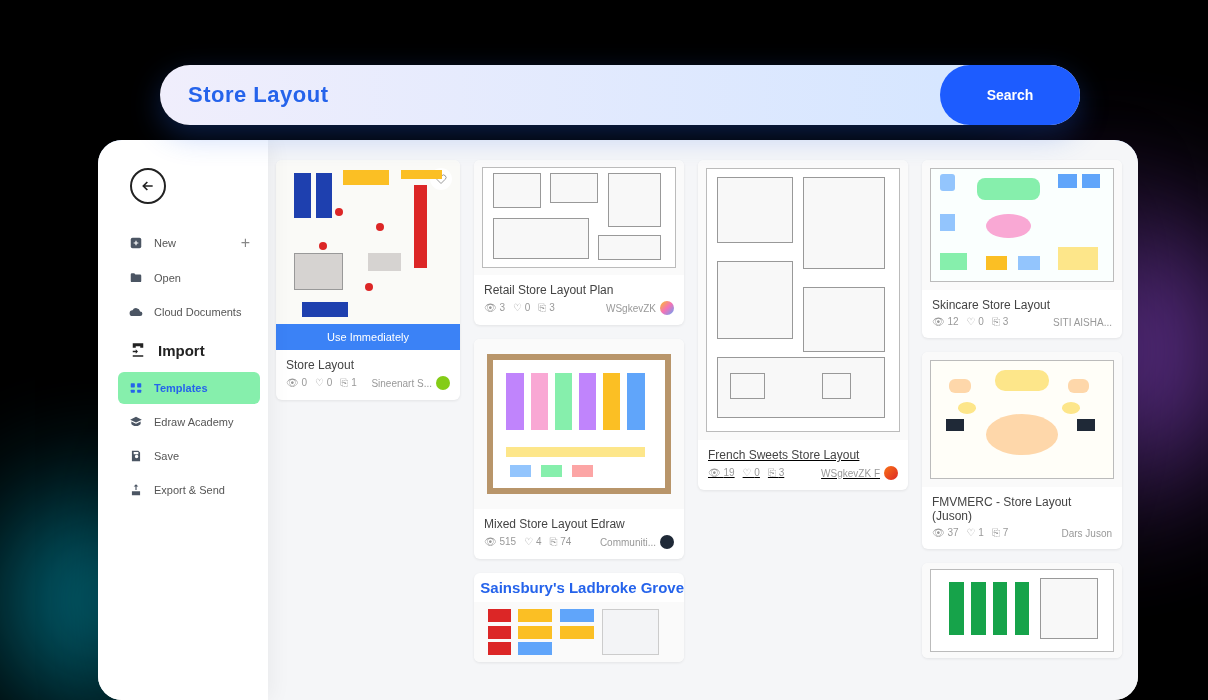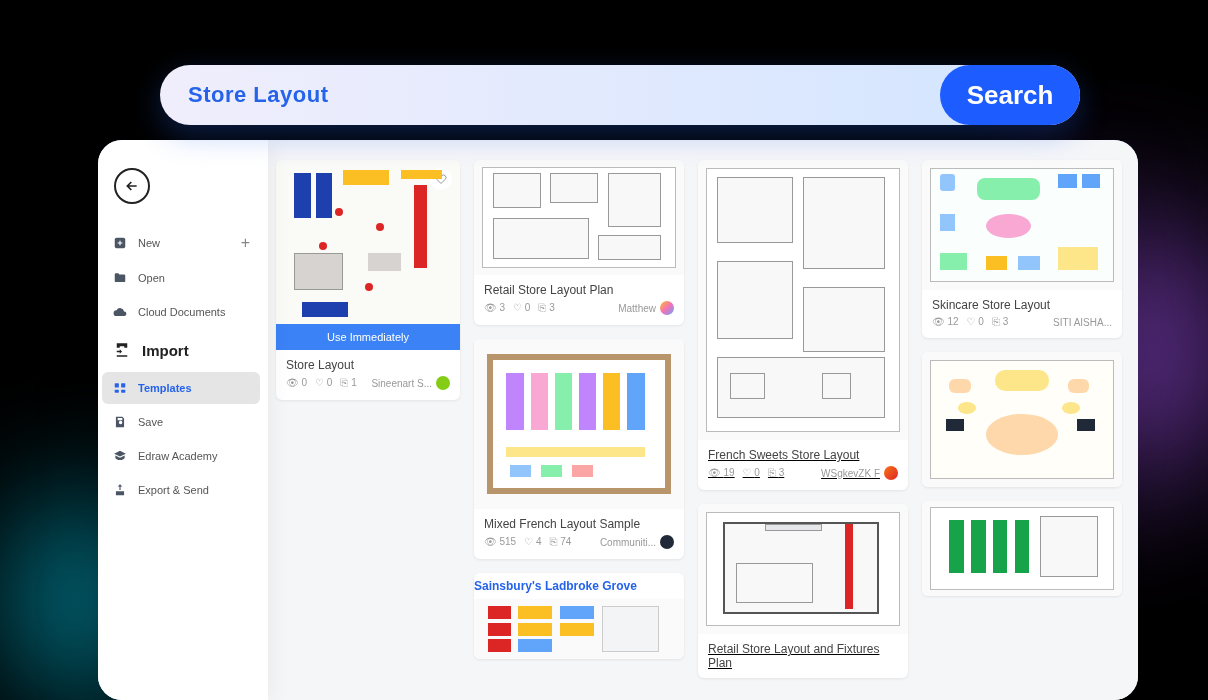--- a/index.html
+++ b/index.html
@@ -47,42 +47,42 @@
   color: #2563eb;
   letter-spacing: 0.5px;
 }
 .search-btn {
   width: 140px;
   height: 60px;
   background: #1d5cff;
   border: none;
   border-radius: 30px;
   color: #fff;
-  font-size: 26px;
+  font-size: 14px;
   font-weight: 700;
   cursor: pointer;
 }
 
 .app-window {
   position: absolute;
   top: 140px;
   left: 98px;
   width: 1040px;
   height: 560px;
   background: linear-gradient(180deg, #a5c8ff 0%, #e8eeff 4%, #fff 8%);
   border-radius: 24px;
   box-shadow: 0 20px 60px rgba(0,0,0,0.3);
   overflow: hidden;
   display: flex;
 }
 
 .sidebar {
   width: 170px;
   background: #fff;
-  padding: 16px 8px 0 4px;
+  padding: 16px 8px 0 20px;
   display: flex;
   flex-direction: column;
   gap: 2px;
   box-shadow: 4px 0 20px rgba(0,0,0,0.05);
   z-index: 2;
 }
 
 .back-btn {
   width: 36px;
   height: 36px;
@@ -107,21 +107,21 @@
   cursor: pointer;
   position: relative;
 }
 .nav-item.highlight {
   font-size: 15px;
   font-weight: 600;
   color: #222;
   padding: 10px;
 }
 .nav-item.active {
-  background: #e5e5e5;
+  background: #86efac;
   color: #2563eb;
   font-weight: 600;
 }
 .nav-item.active .nav-icon { color: #2563eb; }
 .nav-icon {
   width: 16px;
   height: 16px;
   display: flex;
   align-items: center;
   justify-content: center;
@@ -217,21 +217,21 @@
 .fp {
   width: 92%;
   height: 88%;
   border: 1px solid #bbb;
   background: #fff;
   position: relative;
 }
 .fp-box { position: absolute; border: 1px solid #999; background: #f8f8f8; }
 .fp-block { position: absolute; }
 
-.sains-title { color: #2563eb; font-size: 12px; font-weight: 700; text-align: left; padding: 6px 0; }
+.sains-title { color: #2563eb; font-size: 15px; font-weight: 700; text-align: right; padding: 6px 0; }
 </style>
 </head>
 <body>
 
 <div class="bg-blob-1"></div>
 <div class="bg-blob-2"></div>
 
 <div class="search-bar">
   <span class="search-text">Store Layout</span>
   <button class="search-btn">Search</button>
@@ -292,33 +292,33 @@
             <rect x="3" y="15" width="7" height="5" rx="1"></rect>
             <rect x="14" y="15" width="7" height="5" rx="1"></rect>
           </svg>
       </span>
       <span>Templates</span>
     </div>
 
     <div class="nav-item">
       <span class="nav-icon">
         <svg width="14" height="14" viewBox="0 0 24 24" fill="#4b5563">
+            <path d="M12 3L2 8l10 5 10-5-10-5zM4 11v4c0 2 4 4 8 4s8-2 8-4v-4l-8 4-8-4z"></path>
+          </svg>
+      </span>
+      <span>Edraw Academy</span>
+    </div>
+
+    <div class="nav-item">
+      <span class="nav-icon">
+        <svg width="14" height="14" viewBox="0 0 24 24" fill="#4b5563">
             <path d="M5 3h11l3 3v15H5V3zm3 2v4h8V5H8zm2 8a3 3 0 106 0 3 3 0 00-6 0z"></path>
           </svg>
       </span>
       <span>Save</span>
-    </div>
-
-    <div class="nav-item">
-      <span class="nav-icon">
-        <svg width="14" height="14" viewBox="0 0 24 24" fill="#4b5563">
-            <path d="M12 3L2 8l10 5 10-5-10-5zM4 11v4c0 2 4 4 8 4s8-2 8-4v-4l-8 4-8-4z"></path>
-          </svg>
-      </span>
-      <span>Edraw Academy</span>
     </div>
 
 
     <div class="nav-item">
       <span class="nav-icon">
         <svg width="14" height="14" viewBox="0 0 24 24" fill="#4b5563">
             <path d="M12 2l4 4h-3v6h-2V6H8l4-4zM5 14h14v7H5v-7z"></path>
           </svg>
       </span>
       <span>Export &amp; Send</span>
@@ -383,21 +383,21 @@
         </div>
         <div class="card-info">
           <div class="card-title">Retail Store Layout Plan</div>
           <div class="card-meta">
             <div class="stats">
               <span>👁 <span>3</span></span>
               <span>♡ <span>0</span></span>
               <span>⎘ <span>3</span></span>
             </div>
             <div class="author">
-              <span>Matthew</span>
+              <span>WSgkevZK</span>
               <span class="avatar" style="background:linear-gradient(135deg,#fbbf24,#f472b6,#60a5fa);"></span>
             </div>
           </div>
         </div>
       </div>
 
       <div class="card">
         <div class="thumb" style="height:170px;">
           <div style="width:88%;height:82%;border:6px solid #b8956a;background:#fff;padding:8px;position:relative;">
             <div class="fp-block" style="left:8%;top:10%;width:10%;height:45%;background:#c084fc;"></div>
@@ -406,21 +406,21 @@
             <div class="fp-block" style="left:50%;top:10%;width:10%;height:45%;background:#c084fc;"></div>
             <div class="fp-block" style="left:64%;top:10%;width:10%;height:45%;background:#fbbf24;"></div>
             <div class="fp-block" style="left:78%;top:10%;width:10%;height:45%;background:#60a5fa;"></div>
             <div class="fp-block" style="left:8%;top:68%;width:80%;height:8%;background:#fde68a;"></div>
             <div class="fp-block" style="left:10%;top:82%;width:12%;height:10%;background:#93c5fd;"></div>
             <div class="fp-block" style="left:28%;top:82%;width:12%;height:10%;background:#86efac;"></div>
             <div class="fp-block" style="left:46%;top:82%;width:12%;height:10%;background:#fca5a5;"></div>
           </div>
         </div>
         <div class="card-info">
-          <div class="card-title">Mixed French Layout Sample</div>
+          <div class="card-title">Mixed Store Layout Edraw</div>
           <div class="card-meta">
             <div class="stats">
               <span>👁 <span>515</span></span>
               <span>♡ <span>4</span></span>
               <span>⎘ <span>74</span></span>
             </div>
             <div class="author">
               <span>Communiti...</span>
               <span class="avatar" style="background:#1f2937;"></span>
             </div>
@@ -468,33 +468,20 @@
               <span>⎘ <span>3</span></span>
             </div>
             <div class="author">
               <span>WSgkevZK F</span>
               <span class="avatar" style="background:linear-gradient(135deg,#f97316,#dc2626);"></span>
             </div>
           </div>
         </div>
       </div>
 
-      <div class="card">
-        <div class="thumb" style="height:130px;">
-          <div class="fp">
-            <div class="fp-box" style="left:8%;top:8%;width:82%;height:82%;border:2px solid #555;"></div>
-            <div class="fp-block" style="left:72%;top:10%;width:4%;height:76%;background:#dc2626;"></div>
-            <div class="fp-box" style="left:15%;top:45%;width:40%;height:35%;"></div>
-            <div class="fp-box" style="left:30%;top:10%;width:30%;height:6%;background:#e5e7eb;"></div>
-          </div>
-        </div>
-        <div class="card-info" style="padding-bottom:4px;">
-          <div class="card-title">Retail Store Layout and Fixtures Plan</div>
-        </div>
-      </div>
     </div>
 
     <div class="col col4">
       <div class="card">
         <div class="thumb" style="height:130px;">
           <div class="fp" style="background:#fafffe;">
             <div class="fp-block" style="left:5%;top:5%;width:8%;height:15%;background:#93c5fd;border-radius:3px;"></div>
             <div class="fp-block" style="left:25%;top:8%;width:35%;height:20%;background:#86efac;border-radius:8px;"></div>
             <div class="fp-block" style="left:70%;top:5%;width:10%;height:12%;background:#60a5fa;"></div>
             <div class="fp-block" style="left:83%;top:5%;width:10%;height:12%;background:#60a5fa;"></div>
@@ -527,20 +514,33 @@
             <div class="fp-block" style="left:35%;top:8%;width:30%;height:18%;background:#fde68a;border-radius:10px;"></div>
             <div class="fp-block" style="left:10%;top:15%;width:12%;height:12%;background:#fed7aa;border-radius:6px;"></div>
             <div class="fp-block" style="left:75%;top:15%;width:12%;height:12%;background:#fed7aa;border-radius:6px;"></div>
             <div class="fp-block" style="left:30%;top:45%;width:40%;height:35%;background:#fed7aa;border-radius:50%;"></div>
             <div class="fp-block" style="left:8%;top:50%;width:10%;height:10%;background:#1f2937;"></div>
             <div class="fp-block" style="left:80%;top:50%;width:10%;height:10%;background:#1f2937;"></div>
             <div class="fp-block" style="left:15%;top:35%;width:10%;height:10%;background:#fde68a;border-radius:50%;"></div>
             <div class="fp-block" style="left:72%;top:35%;width:10%;height:10%;background:#fde68a;border-radius:50%;"></div>
           </div>
         </div>
+        <div class="card-info">
+          <div class="card-title">FMVMERC - Store Layout (Juson)</div>
+          <div class="card-meta">
+            <div class="stats">
+              <span>👁 <span>37</span></span>
+              <span>♡ <span>1</span></span>
+              <span>⎘ <span>7</span></span>
+            </div>
+            <div class="author">
+              <span>Dars Juson</span>
+            </div>
+          </div>
+        </div>
       </div>
 
       <div class="card">
         <div class="thumb" style="height:95px;">
           <div class="fp">
             <div class="fp-block" style="left:10%;top:15%;width:8%;height:65%;background:#16a34a;"></div>
             <div class="fp-block" style="left:22%;top:15%;width:8%;height:65%;background:#16a34a;"></div>
             <div class="fp-block" style="left:34%;top:15%;width:8%;height:65%;background:#16a34a;"></div>
             <div class="fp-block" style="left:46%;top:15%;width:8%;height:65%;background:#16a34a;"></div>
             <div class="fp-box" style="left:60%;top:10%;width:32%;height:75%;"></div>

